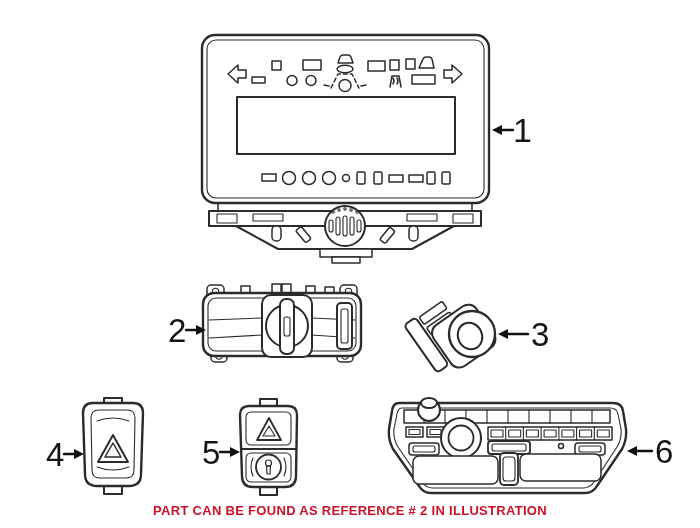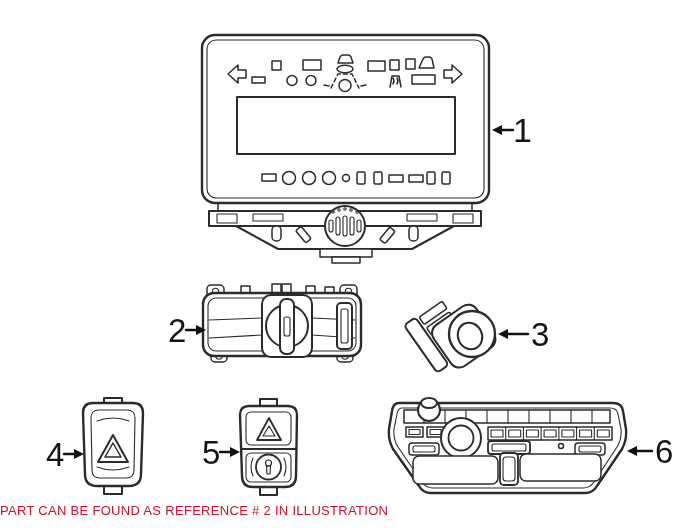--- a/index.html
+++ b/index.html
@@ -17,21 +17,21 @@
   .t2n{stroke:var(--line);stroke-width:2;  fill:none;stroke-linejoin:round;stroke-linecap:round;}
   .t18n{stroke:var(--line);stroke-width:1.8;fill:none;stroke-linejoin:round;}
   .t15n{stroke:var(--line);stroke-width:1.5;fill:none;stroke-linejoin:round;}
   .t12n{stroke:var(--line);stroke-width:1.2;fill:none;stroke-linejoin:round;stroke-linecap:round;}
   .ic > *{stroke:var(--line);stroke-width:1.5;fill:#fff;stroke-linejoin:round;stroke-linecap:round;}
   .ic .nf{fill:none;}
   .ah{fill:#111;stroke:none;}
   .al{stroke:#111;stroke-width:2.4;stroke-linecap:round;}
 
   .ref-label{position:absolute;font-size:33px;line-height:1;color:#141414;font-family:"Liberation Sans",sans-serif;}
-  .footer{position:absolute;left:0;right:0;top:503px;text-align:left;font-size:13px;font-weight:400;letter-spacing:.3px;color:var(--red);}
+  .footer{position:absolute;left:0;right:0;top:503px;text-align:center;font-size:13px;font-weight:700;letter-spacing:.3px;color:var(--red);}
 </style>
 </head>
 <body>
 
 <div class="canvas">
 <svg width="700" height="528" viewBox="0 0 700 528">
 
   <g>
 
     <g>

